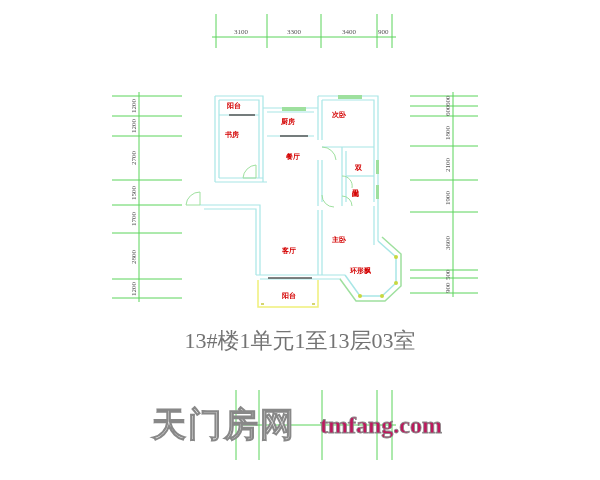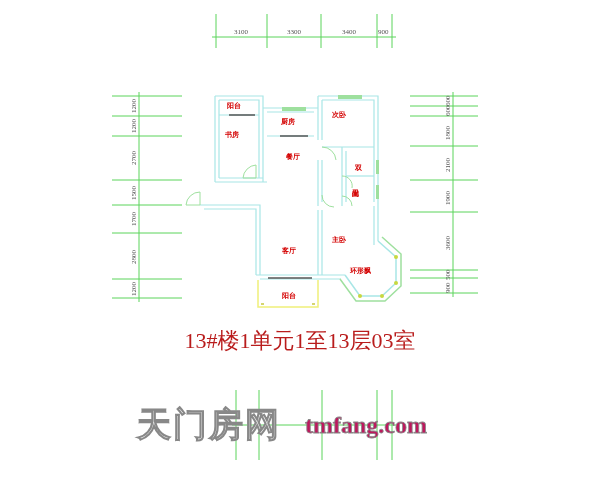--- a/index.html
+++ b/index.html
@@ -1,21 +1,21 @@
 <!DOCTYPE html>
 <html><head>
 <meta charset="utf-8">
 <style>
   html, body { margin: 0; padding: 0; background: #ffffff; }
   body { width: 600px; height: 480px; position: relative; overflow: hidden; font-family: "DejaVu Sans", sans-serif; }
   svg { position: absolute; left: 0; top: 0; }
   .dim-text { font-family: "Liberation Serif", serif; font-size: 7px; fill: #555; }
   .room-label { font-family: "DejaVu Sans", sans-serif; font-size: 7px; fill: #d40000; font-weight: bold; }
-  .caption { position: absolute; left: 0; width: 600px; top: 326px; text-align: center; font-family: "Liberation Serif", serif; font-size: 22px; color: #b91c1c; letter-spacing: 0px; }
-  .watermark { position: absolute; left: 137px; top: 402px; width: 300px; height: 40px; }
+  .caption { position: absolute; left: 0; width: 600px; top: 326px; text-align: center; font-family: "Liberation Serif", serif; font-size: 22px; color: #737373; letter-spacing: 0px; }
+  .watermark { position: absolute; left: 152px; top: 402px; width: 300px; height: 40px; }
   .wm-cn { position: absolute; left: 0; top: 0; font-family: "DejaVu Sans", sans-serif; font-size: 34px; font-weight: bold; color: #fff; -webkit-text-stroke: 1px #888; letter-spacing: 2px; }
   .wm-en { position: absolute; left: 168px; top: 10px; font-family: "Liberation Serif", serif; font-size: 24px; font-weight: bold; color: #be185d; -webkit-text-stroke: 0.8px #888; }
 </style>
 </head>
 <body>
 
 <svg width="600" height="480" viewBox="0 0 600 480">
 
   <g stroke="#5ad45a" stroke-width="1">
     <line x1="216" y1="14" x2="216" y2="48"></line>

